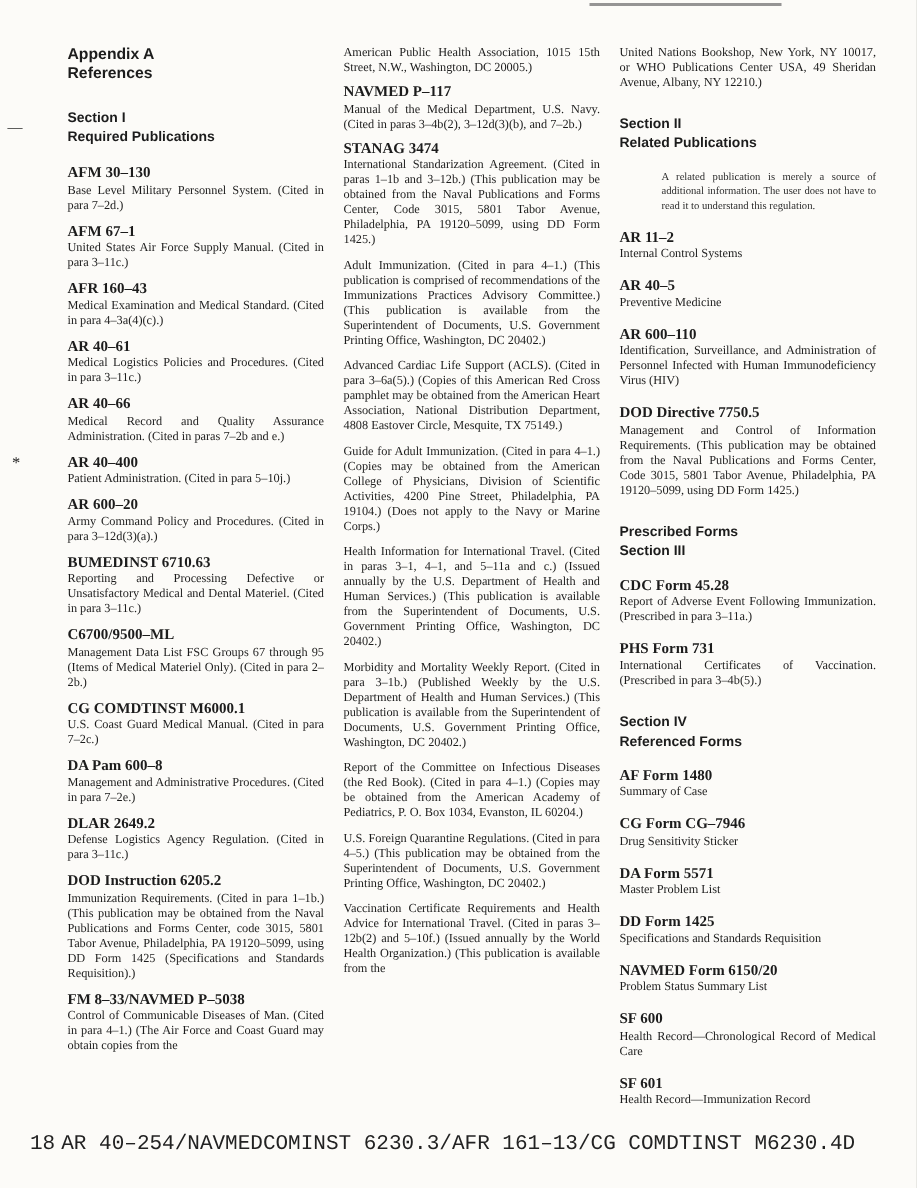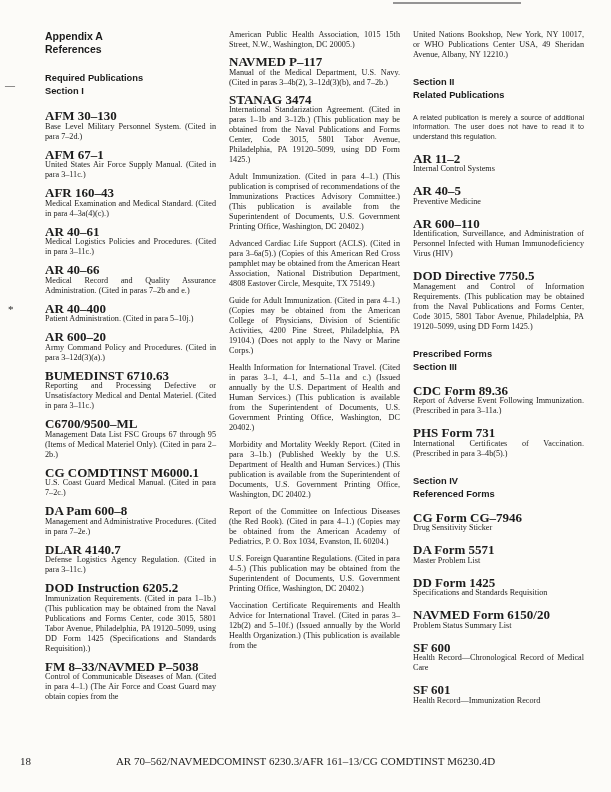--- a/index.html
+++ b/index.html
@@ -36,58 +36,59 @@
   .block.note{margin-bottom:12px;}
   .tline{
     font-family:"Liberation Sans", sans-serif;
     font-weight:bold;font-size:10.5px;line-height:13px;
   }
   .sline{
     font-family:"Liberation Sans", sans-serif;
     font-weight:bold;font-size:9.3px;line-height:13px;
   }
   .ehead{
-    font-weight:bold;font-size:13px;line-height:10.5px;
+    font-weight:bold;font-size:10px;line-height:10.5px;
     font-family:"Liberation Serif", serif;
   }
   .ebody{
     font-size:8.2px;line-height:10px;
     text-align:justify;
     font-family:Liberation Serif, serif;
   }
   .block.note .ebody{
-    font-family:Liberation Sans, sans-serif;
+    font-family:Liberation Serif, serif;
     font-size:7.1px;line-height:9.3px;
     color:#2b2b2b;
+    margin-left:28px;
   }
   .footer{
     position:absolute;left:0;top:755px;width:611px;
-    font-family:Liberation Serif, serif;
-    font-size:11px;color:#222;
+    font-family:Liberation Mono, monospace;
+    font-size:14px;color:#222;
   }
   .pageno{position:absolute;left:20px;top:0;}
   .docid{display:block;margin:0 auto;width:546px;text-align:center;}
 </style>
 </head>
 <body>
 
 <div class="page">
   <div class="scan-line"></div>
   <div class="margin-mark dash">—</div>
   <div class="margin-mark star">*</div>
 
   <div class="columns">
     <div class="col c0">
         <div class="block title">
           <div class="tline">Appendix A</div>
           <div class="tline">References</div>
         </div>
         <div class="block section">
+          <div class="sline">Section I</div>
           <div class="sline">Required Publications</div>
-          <div class="sline">Section I</div>
         </div>
         <div class="block entry">
           <div class="ehead">AFM 30–130</div>
           <div class="ebody">Base Level Military Personnel System. (Cited in para 7–2d.)</div>
         </div>
         <div class="block entry">
           <div class="ehead">AFM 67–1</div>
           <div class="ebody">United States Air Force Supply Manual. (Cited in para 3–11c.)</div>
         </div>
         <div class="block entry">
@@ -120,21 +121,21 @@
         </div>
         <div class="block entry">
           <div class="ehead">CG COMDTINST M6000.1</div>
           <div class="ebody">U.S. Coast Guard Medical Manual. (Cited in para 7–2c.)</div>
         </div>
         <div class="block entry">
           <div class="ehead">DA Pam 600–8</div>
           <div class="ebody">Management and Administrative Procedures. (Cited in para 7–2e.)</div>
         </div>
         <div class="block entry">
-          <div class="ehead">DLAR 4140.7</div>
+          <div class="ehead">DLAR 2649.2</div>
           <div class="ebody">Defense Logistics Agency Regulation. (Cited in para 3–11c.)</div>
         </div>
         <div class="block entry">
           <div class="ehead">DOD Instruction 6205.2</div>
           <div class="ebody">Immunization Requirements. (Cited in para 1–1b.) (This publication may be obtained from the Naval Publications and Forms Center, code 3015, 5801 Tabor Avenue, Philadelphia, PA 19120–5099, using DD Form 1425 (Specifications and Standards Requisition).)</div>
         </div>
         <div class="block entry">
           <div class="ehead">FM 8–33/NAVMED P–5038</div>
           <div class="ebody">Control of Communicable Diseases of Man. (Cited in para 4–1.) (The Air Force and Coast Guard may obtain copies from the</div>
         </div>
@@ -201,32 +202,36 @@
         </div>
         <div class="block entry">
           <div class="ehead">DOD Directive 7750.5</div>
           <div class="ebody">Management and Control of Information Requirements. (This publication may be obtained from the Naval Publications and Forms Center, Code 3015, 5801 Tabor Avenue, Philadelphia, PA 19120–5099, using DD Form 1425.)</div>
         </div>
         <div class="block section">
           <div class="sline">Prescribed Forms</div>
           <div class="sline">Section III</div>
         </div>
         <div class="block entry">
-          <div class="ehead">CDC Form 89.36</div>
+          <div class="ehead">CDC Form 45.28</div>
           <div class="ebody">Report of Adverse Event Following Immunization. (Prescribed in para 3–11a.)</div>
         </div>
         <div class="block entry">
           <div class="ehead">PHS Form 731</div>
           <div class="ebody">International Certificates of Vaccination. (Prescribed in para 3–4b(5).)</div>
         </div>
         <div class="block section">
           <div class="sline">Section IV</div>
           <div class="sline">Referenced Forms</div>
         </div>
         <div class="block entry">
+          <div class="ehead">AF Form 1480</div>
+          <div class="ebody">Summary of Case</div>
+        </div>
+        <div class="block entry">
           <div class="ehead">CG Form CG–7946</div>
           <div class="ebody">Drug Sensitivity Sticker</div>
         </div>
         <div class="block entry">
           <div class="ehead">DA Form 5571</div>
           <div class="ebody">Master Problem List</div>
         </div>
         <div class="block entry">
           <div class="ehead">DD Form 1425</div>
           <div class="ebody">Specifications and Standards Requisition</div>
@@ -241,15 +246,15 @@
         </div>
         <div class="block entry">
           <div class="ehead">SF 601</div>
           <div class="ebody">Health Record—Immunization Record</div>
         </div>
       </div>
   </div>
 
   <div class="footer">
     <span class="pageno">18</span>
-    <span class="docid">AR 70–562/NAVMEDCOMINST 6230.3/AFR 161–13/CG COMDTINST M6230.4D</span>
+    <span class="docid">AR 40–254/NAVMEDCOMINST 6230.3/AFR 161–13/CG COMDTINST M6230.4D</span>
   </div>
 </div>
 
 </body></html>

